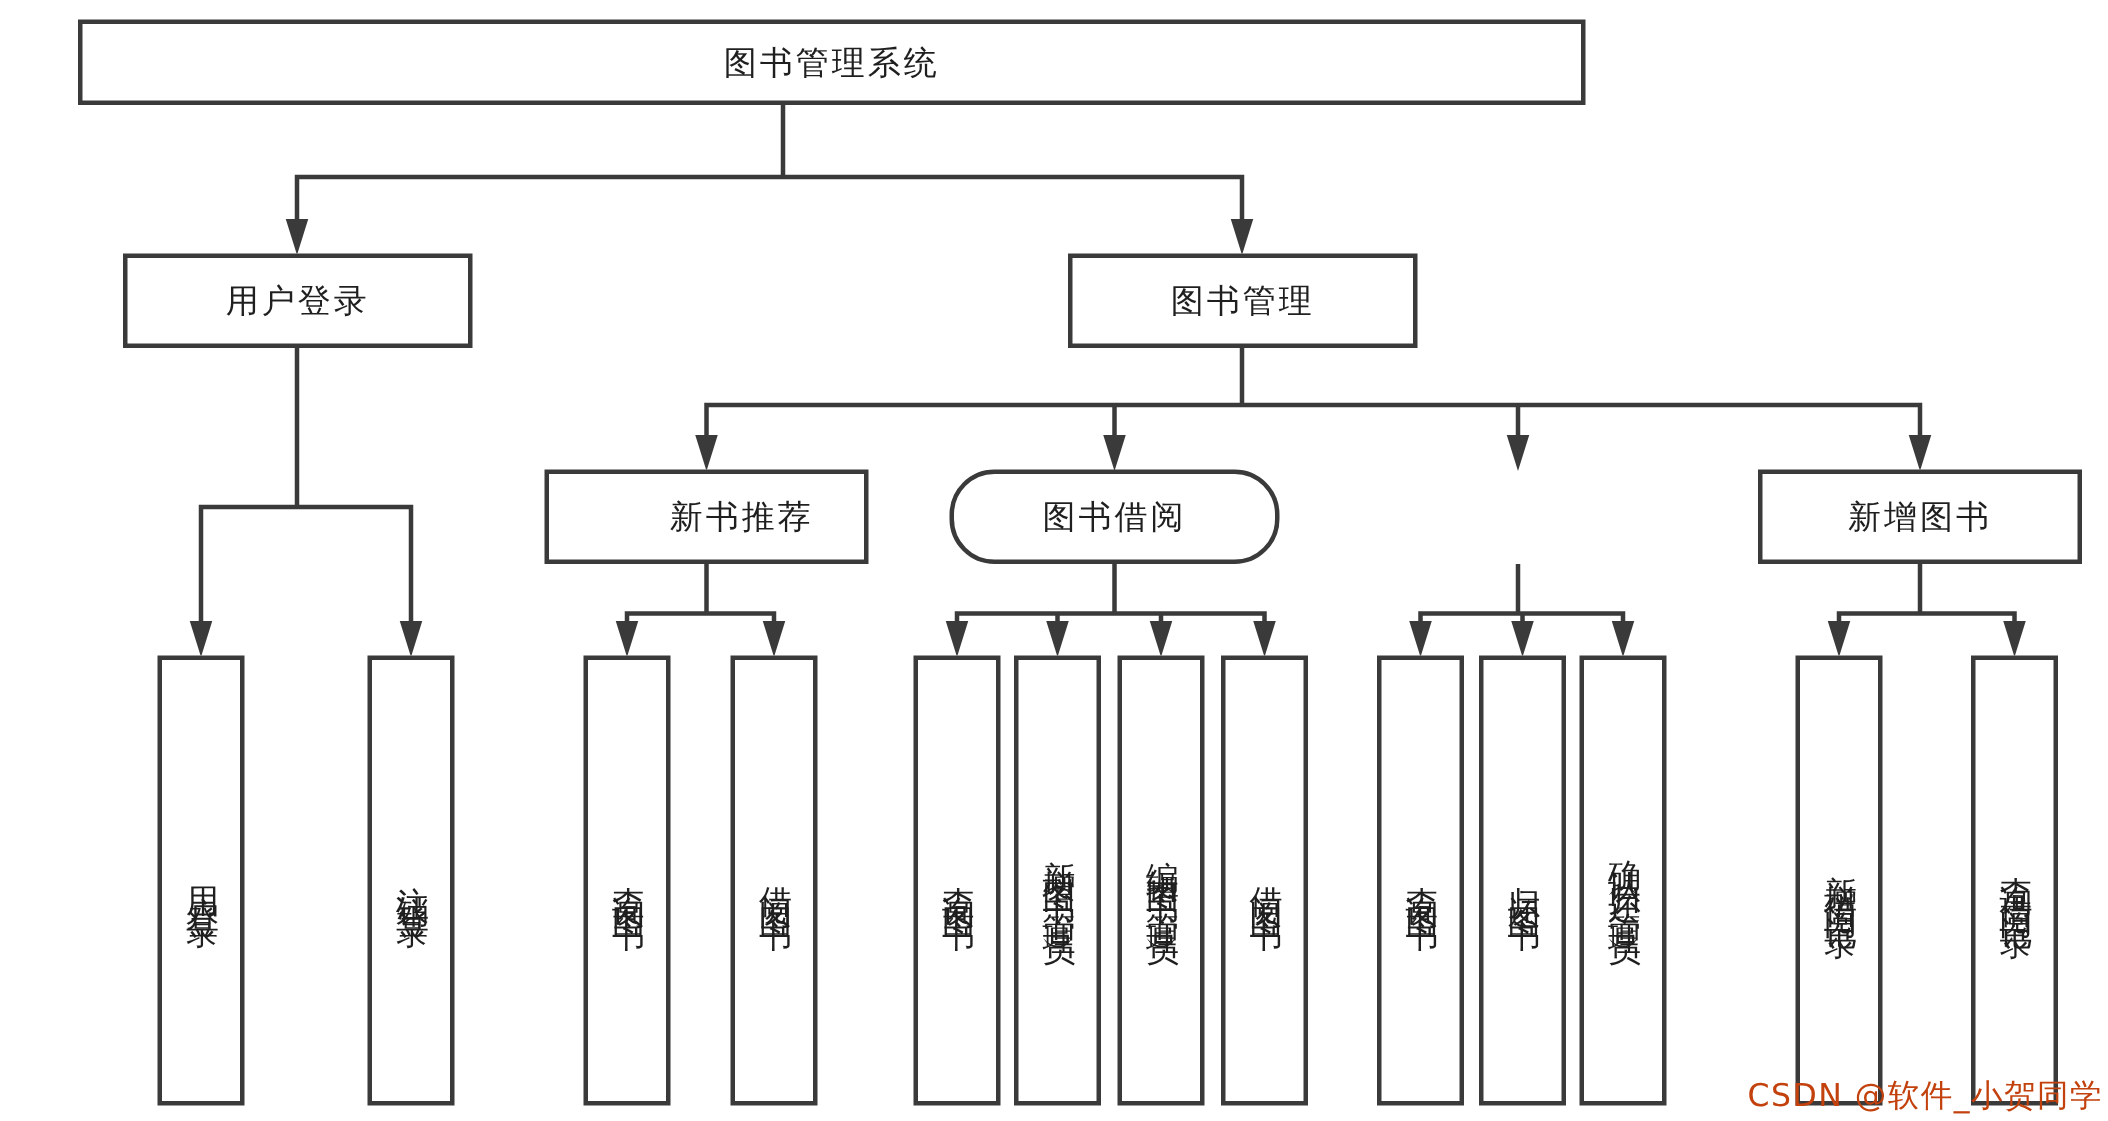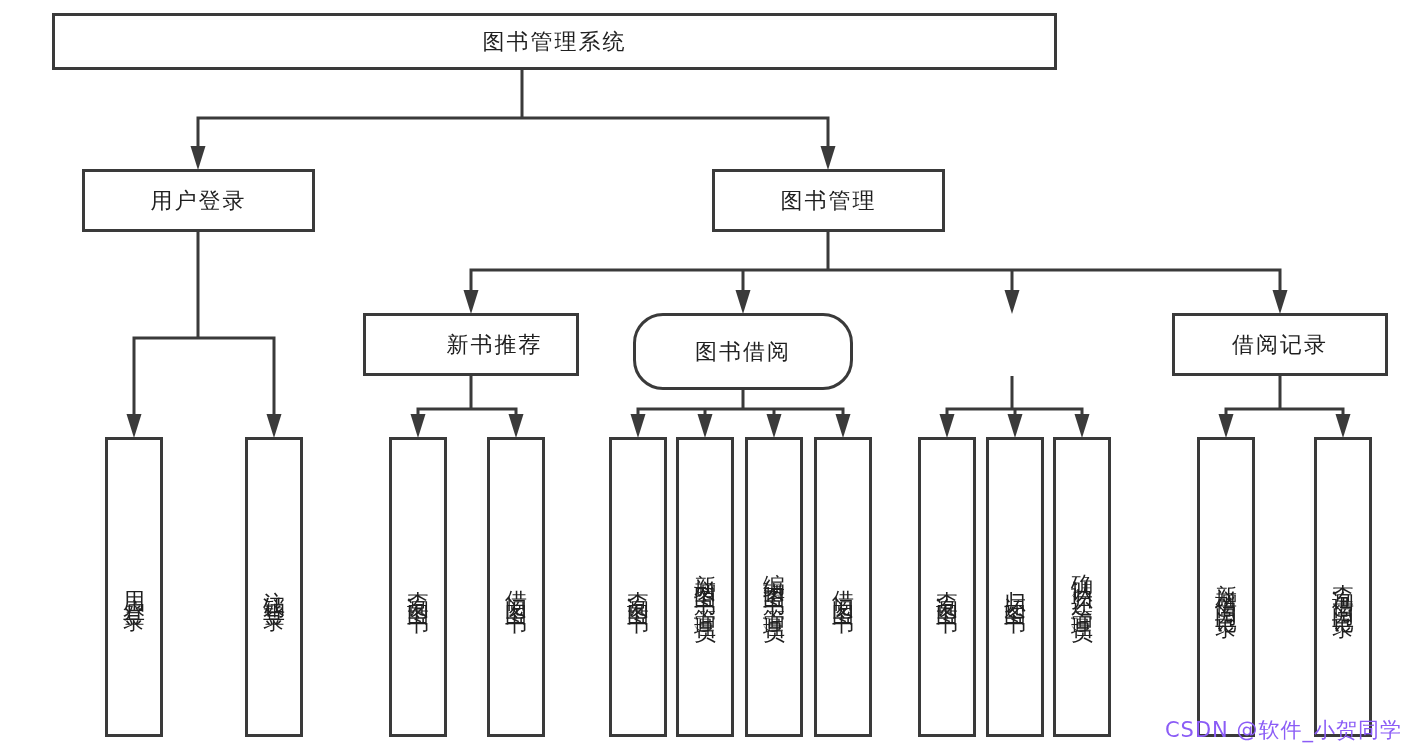--- a/index.html
+++ b/index.html
@@ -16,21 +16,21 @@
     display:flex; align-items:center; justify-content:center;
   }
   .hlabel { font-size:22px; letter-spacing:2px; white-space:nowrap; }
   .leaf { width:58px; height:300px; top:437px; }
   .vlabel {
     writing-mode:vertical-lr; text-orientation:mixed;
     font-size:22px; letter-spacing:7px; line-height:1; white-space:nowrap;
   }
   #watermark {
     position:absolute; right:3px; top:716px; z-index:3;
-    font-size:21px; letter-spacing:1px; color:#8b5cf6; white-space:nowrap;text-align:center;
+    font-size:21px; letter-spacing:1px; color:#c2410c; white-space:nowrap;text-align:center;
   }
 </style>
 </head>
 <body>
 
 <div id="stage">
 
   <svg id="connectors" width="1405" height="747" viewBox="0 0 1405 747">
     <g stroke="#3a3a3a" stroke-width="3" fill="none">
       <path d="M522 70 V118 M196.5 118 H829.5 M198 118 V148 M828 118 V148"></path>
@@ -101,25 +101,25 @@
   <div class="node" style="left:82px; top:169px; width:233px; height:63px;">
     <span class="hlabel">用户登录</span>
   </div>
   <div class="node" style="left:712px; top:169px; width:233px; height:63px;">
     <span class="hlabel">图书管理</span>
   </div>
 
   <div class="node" style="left:363px; top:313px; width:216px; height:63px;padding-left:47px;">
     <span class="hlabel">新书推荐</span>
   </div>
-  <div class="node" style="left:633px; top:313px; width:220px; height:77px;border-radius:30px;">
+  <div class="node" style="left:633px; top:313px; width:220px; height:63px;border-radius:30px;">
     <span class="hlabel">图书借阅</span>
   </div>
   <div class="node" style="left:1172px; top:313px; width:216px; height:63px;">
-    <span class="hlabel">借阅记录</span>
+    <span class="hlabel">新增图书</span>
   </div>
 
   <div class="node leaf" style="left:105px;">
     <span class="vlabel">用户登录</span>
   </div>
   <div class="node leaf" style="left:245px;">
     <span class="vlabel">注销登录</span>
   </div>
 
   <div class="node leaf" style="left:389px;">

